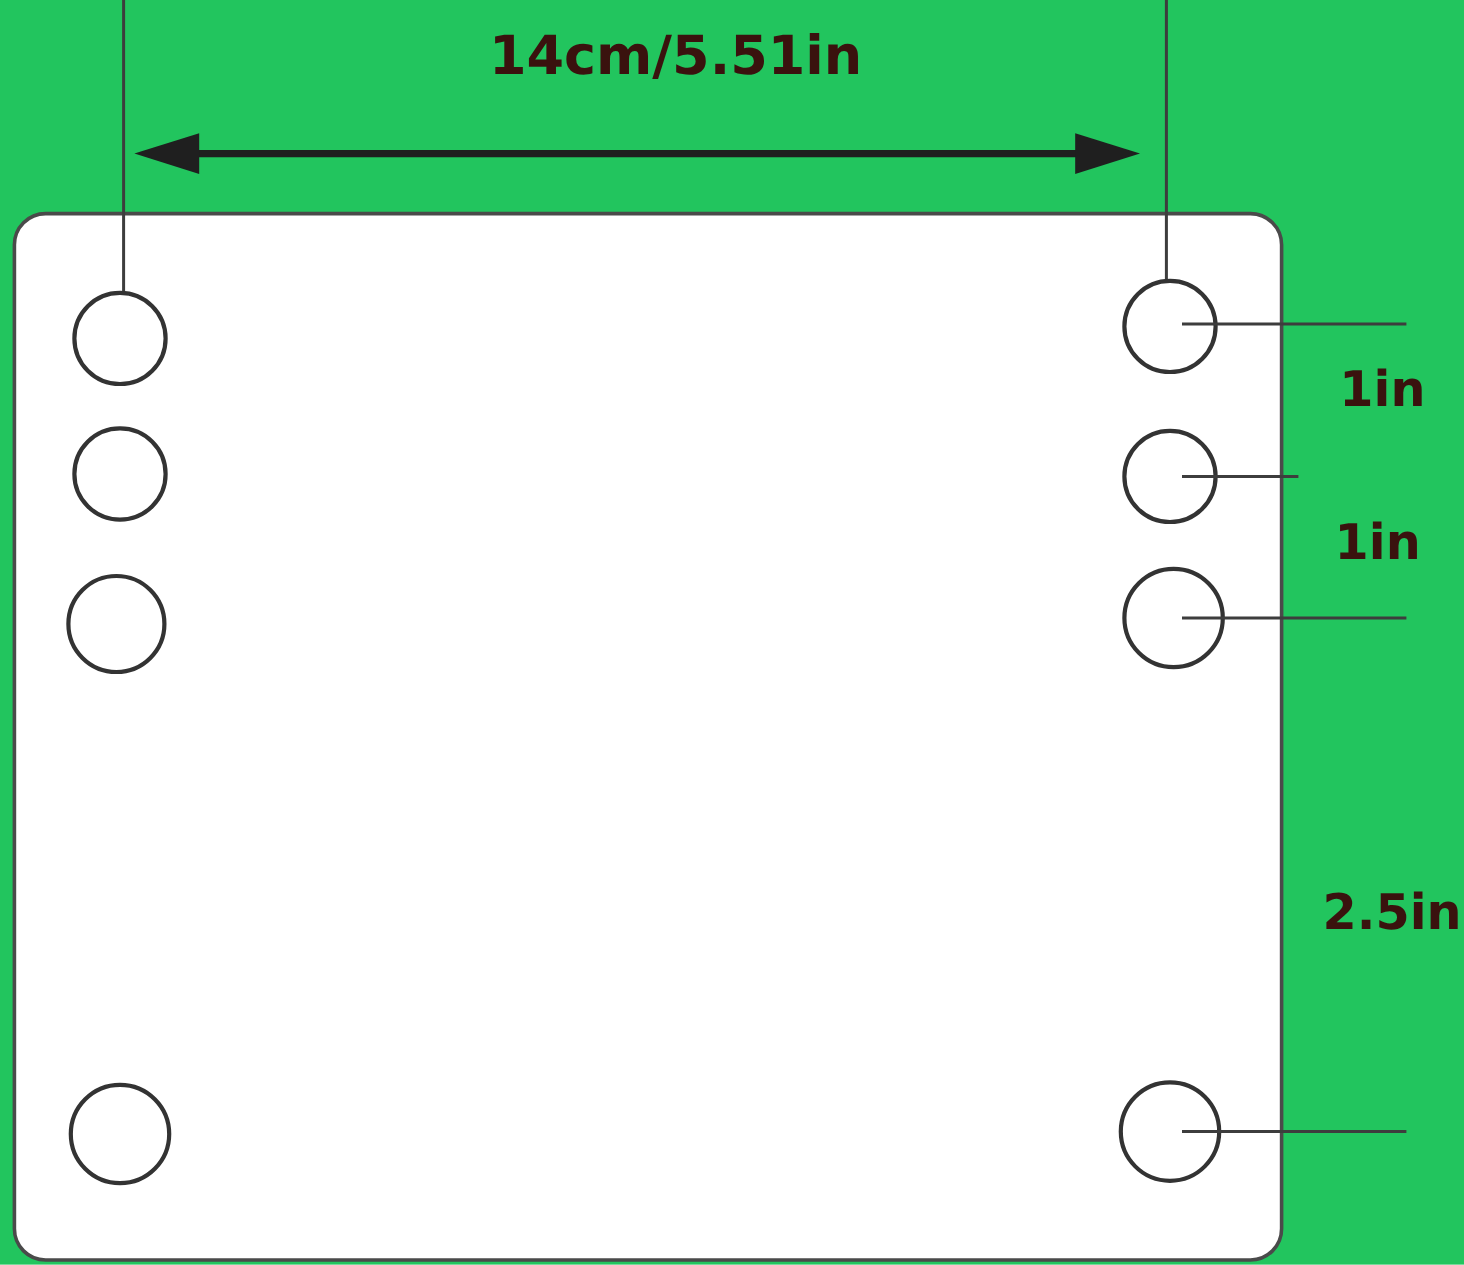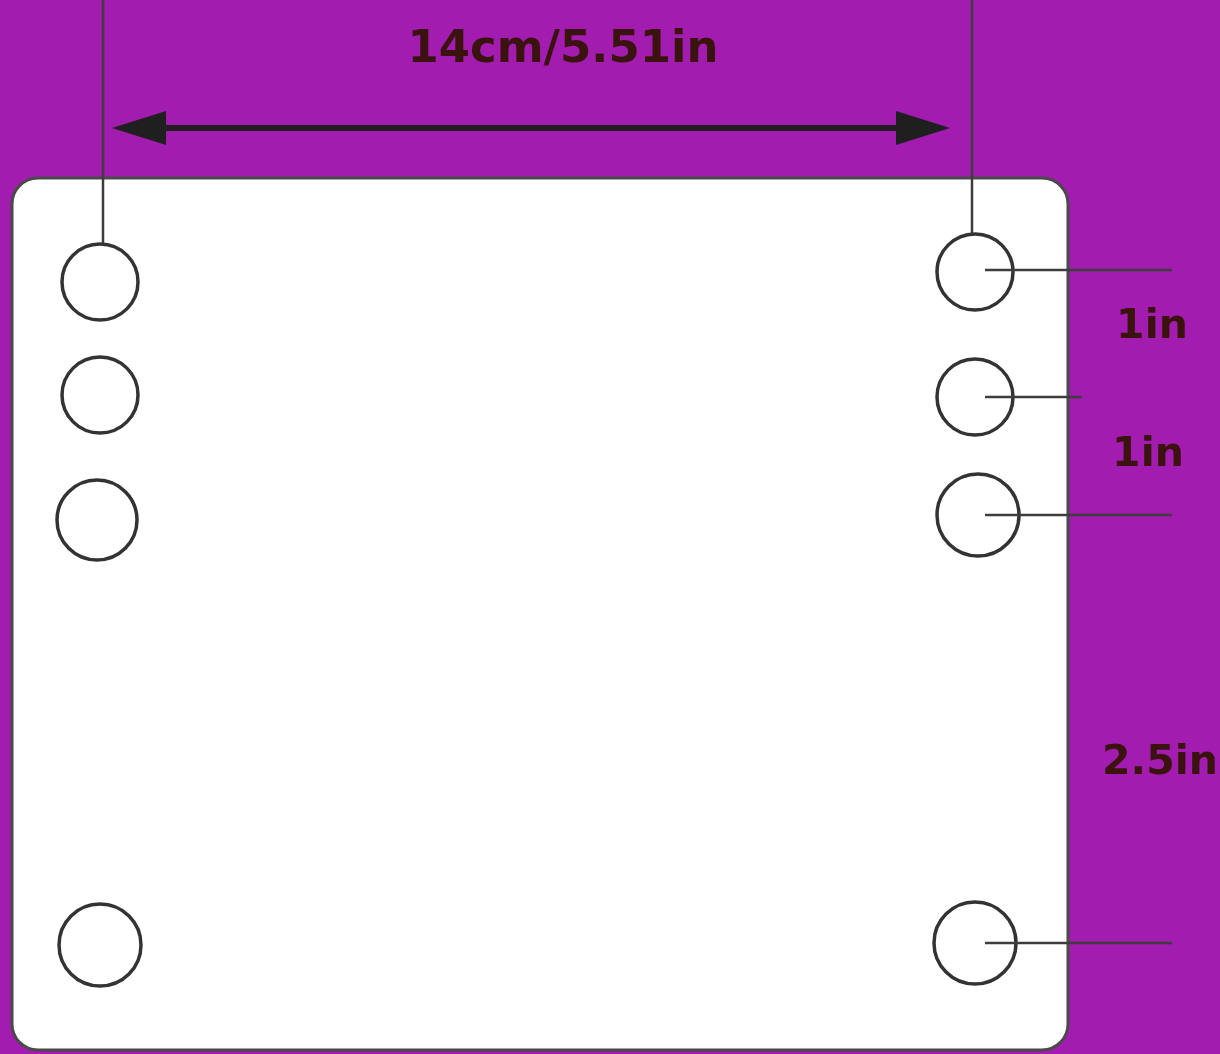--- a/index.html
+++ b/index.html
@@ -4,21 +4,21 @@
 <style>
   html, body {
     margin: 0;
     padding: 0;
     background: #ffffff;
   }
   .stage {
     position: relative;
     width: 1220px;
     height: 1054px;
-    background: #a21caf;
+    background: #22c55e;
     overflow: hidden;
     font-family: "DejaVu Sans", sans-serif;
     text-align: center;
   }
   svg {
     display: block;
   }
   .dim-text {
     font-family: "DejaVu Sans", "Liberation Sans", sans-serif;
     font-weight: bold;

